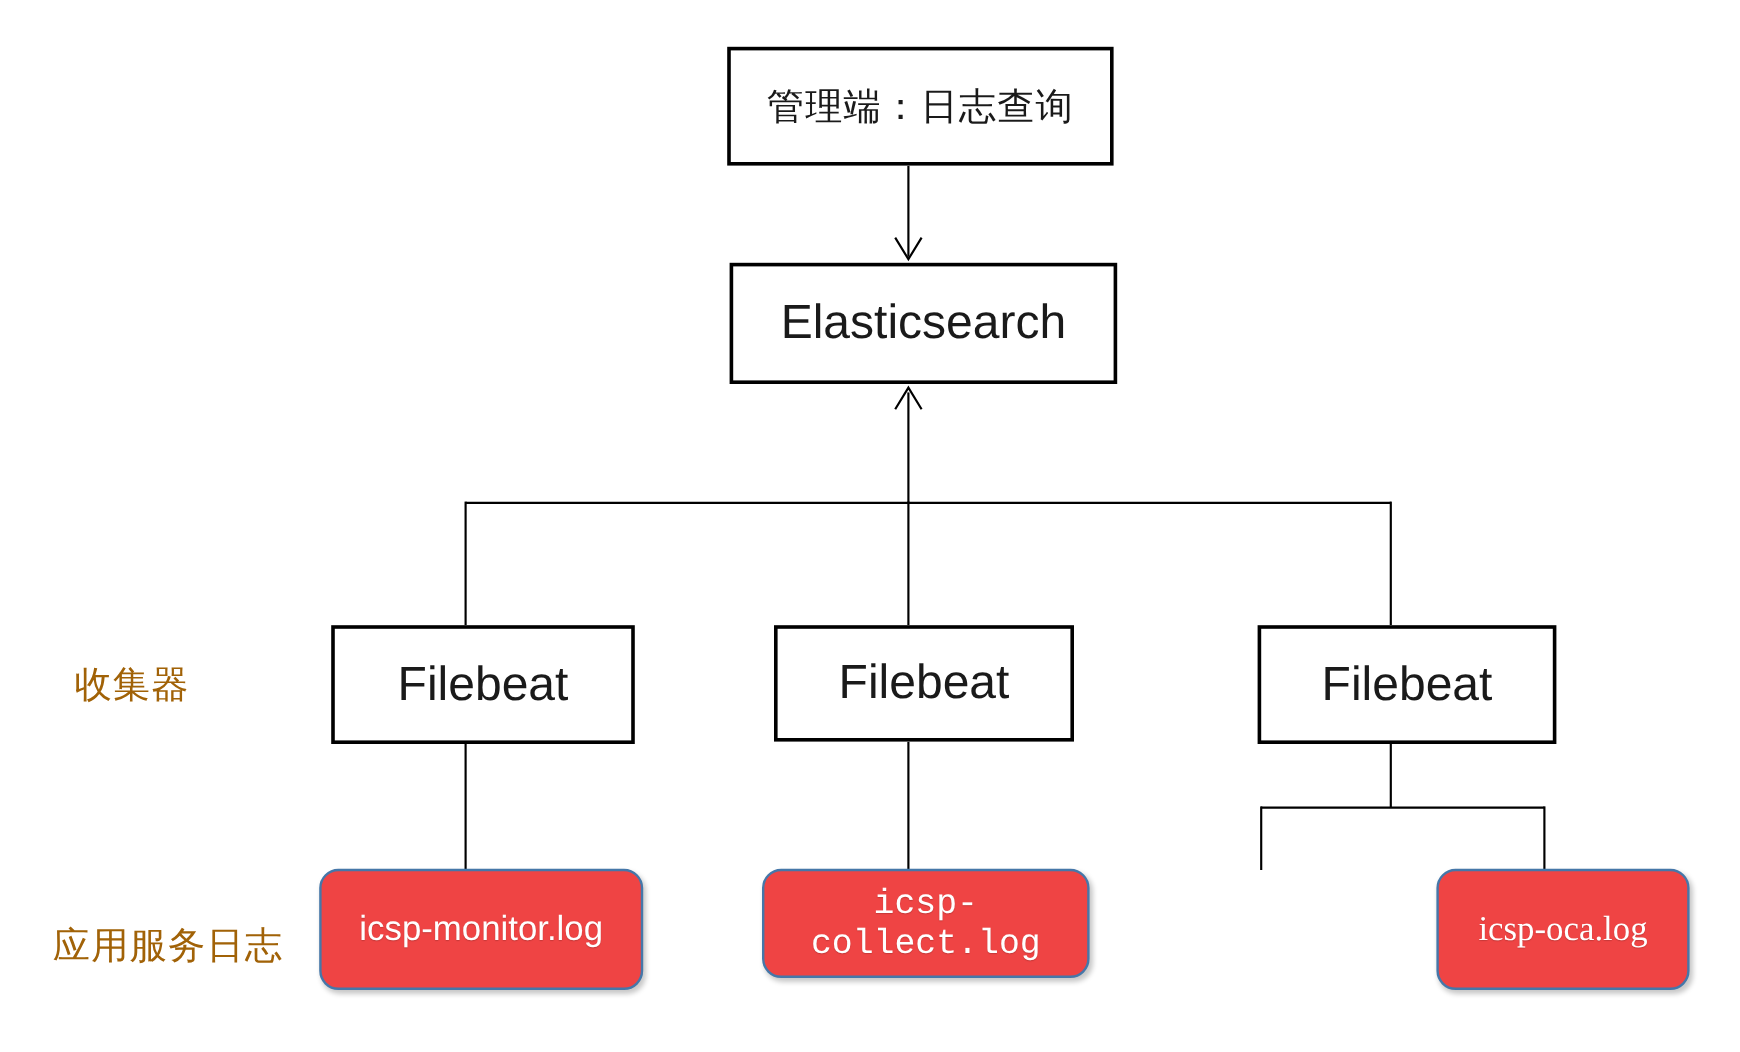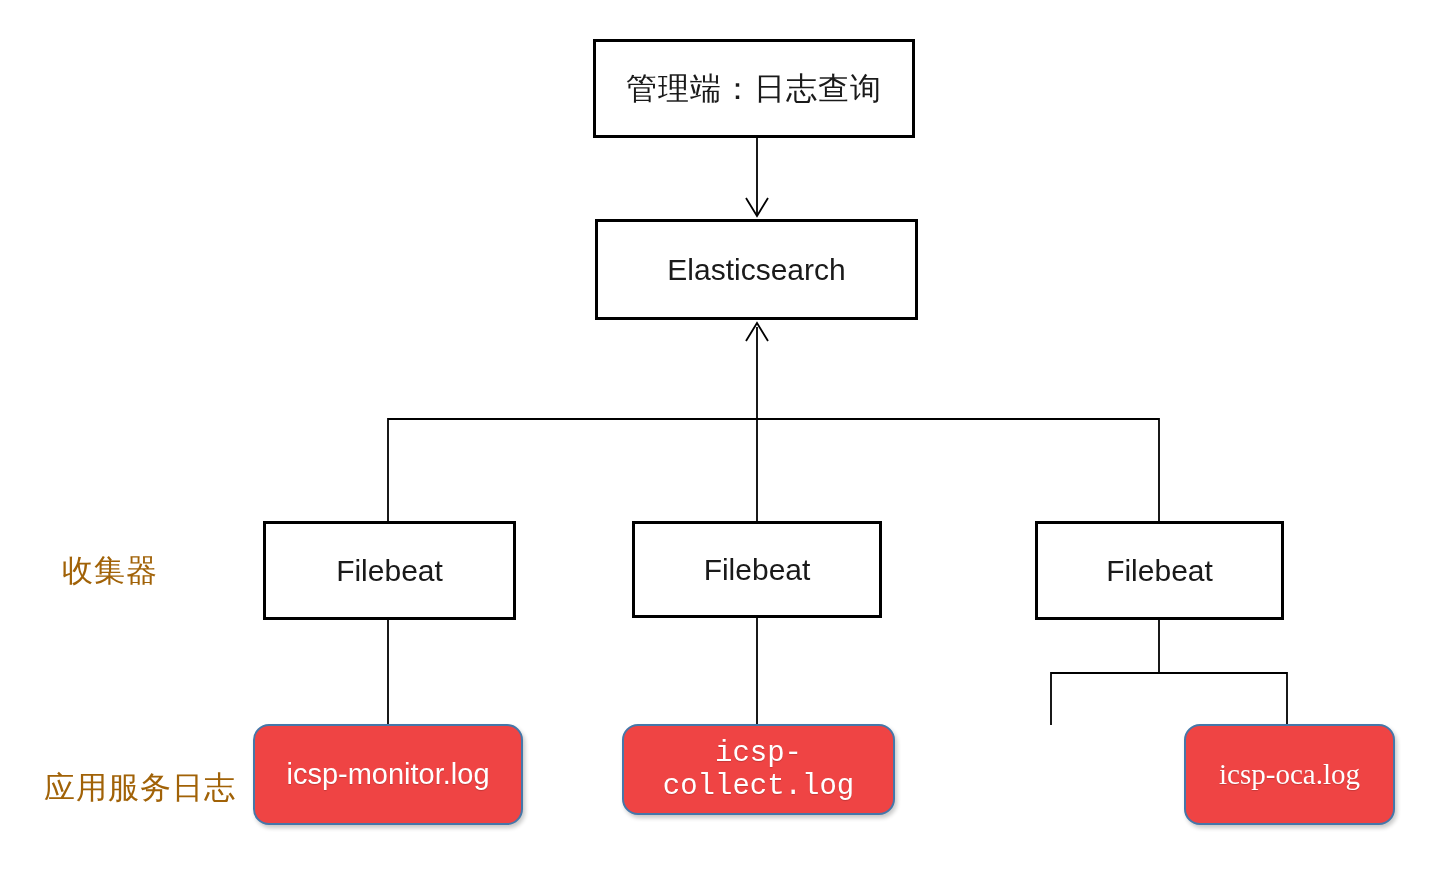--- a/index.html
+++ b/index.html
@@ -22,26 +22,27 @@
     width: 1450px;
     height: 877px;
   }
   .node {
     position: absolute;
     display: flex;
     align-items: center;
     justify-content: center;
     box-sizing: border-box;
     text-align: center;
+    margin-left: 13px;
   }
   .plain-box {
     background: #ffffff;
     border: 3px solid #000000;
     color: #1a1a1a;
-    font-size: 30px;
+    font-size: 40px;
   }
   .plain-box.cn {
     font-size: 31px;
     letter-spacing: 1px;
   }
   .log-box {
     background: #ef4444;
     border: 2px solid #4577a9;
     border-radius: 16px;
     color: #ffffff;

